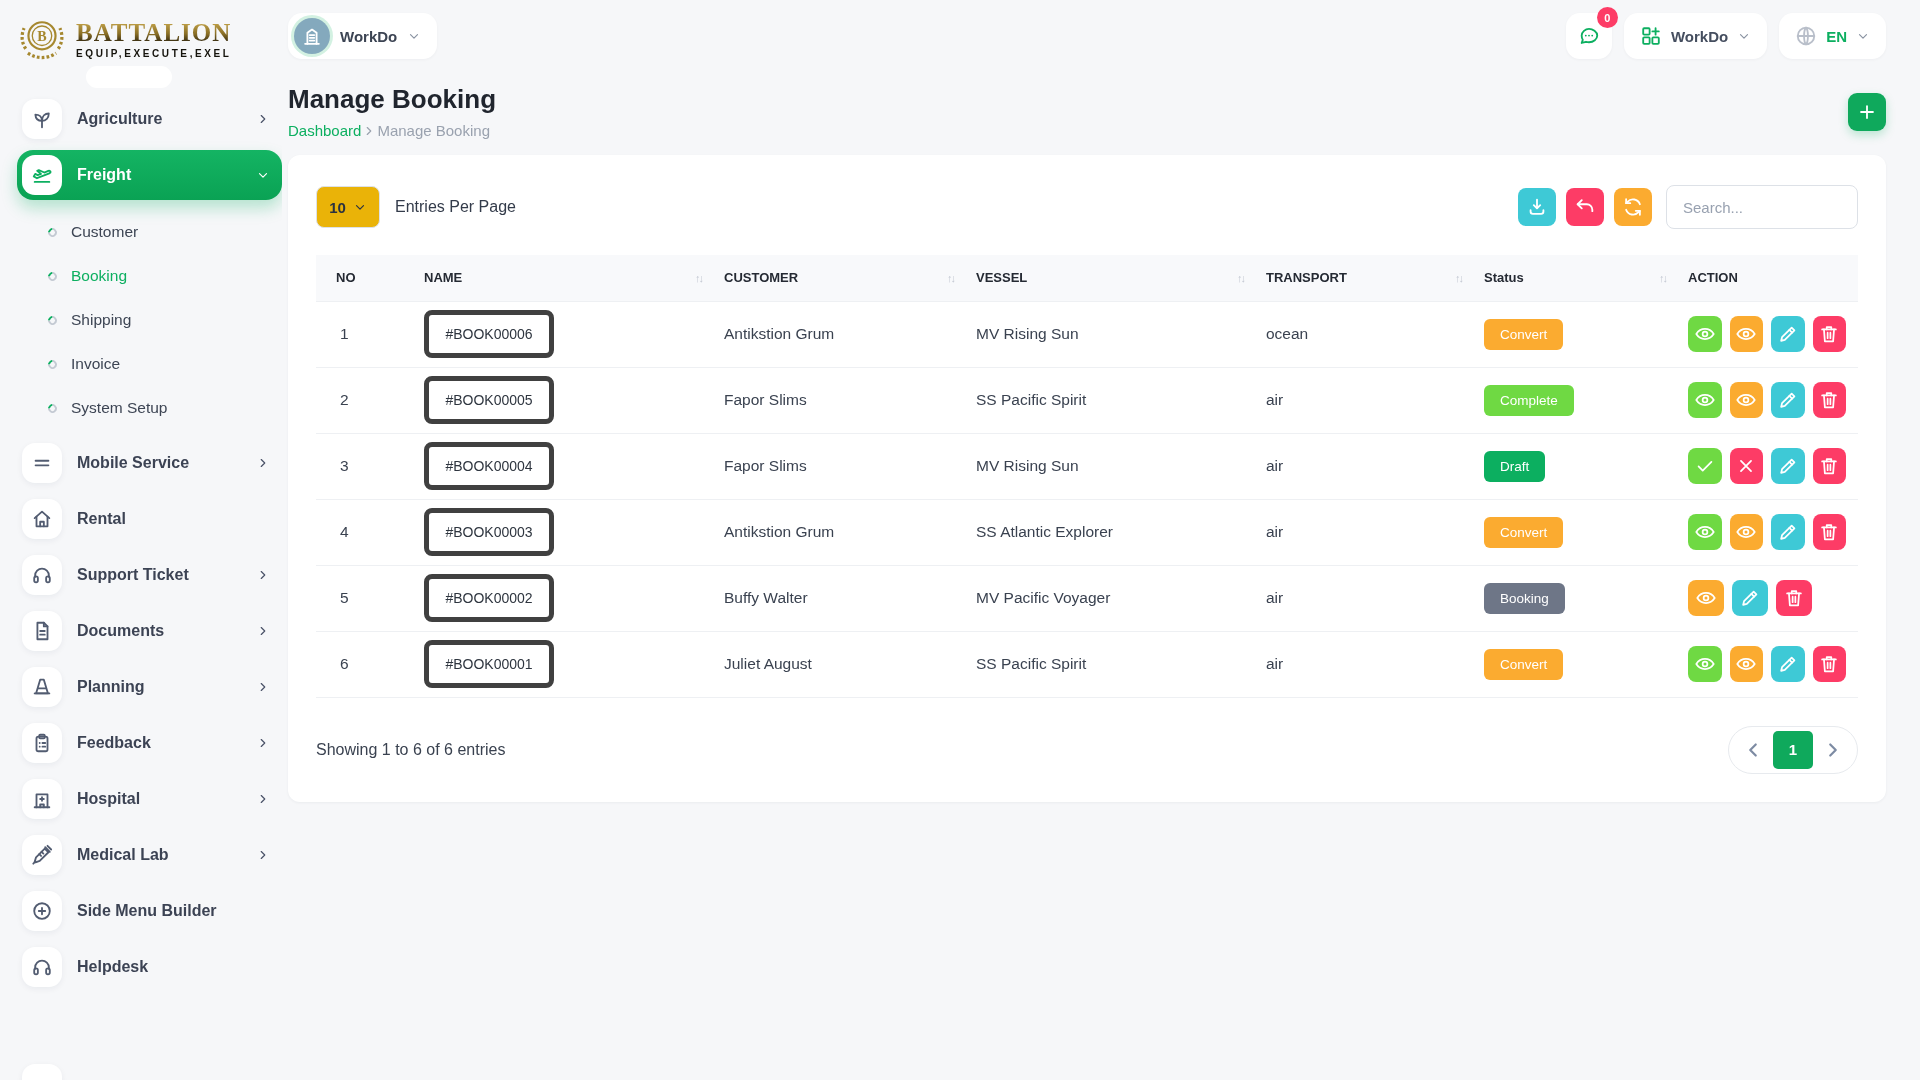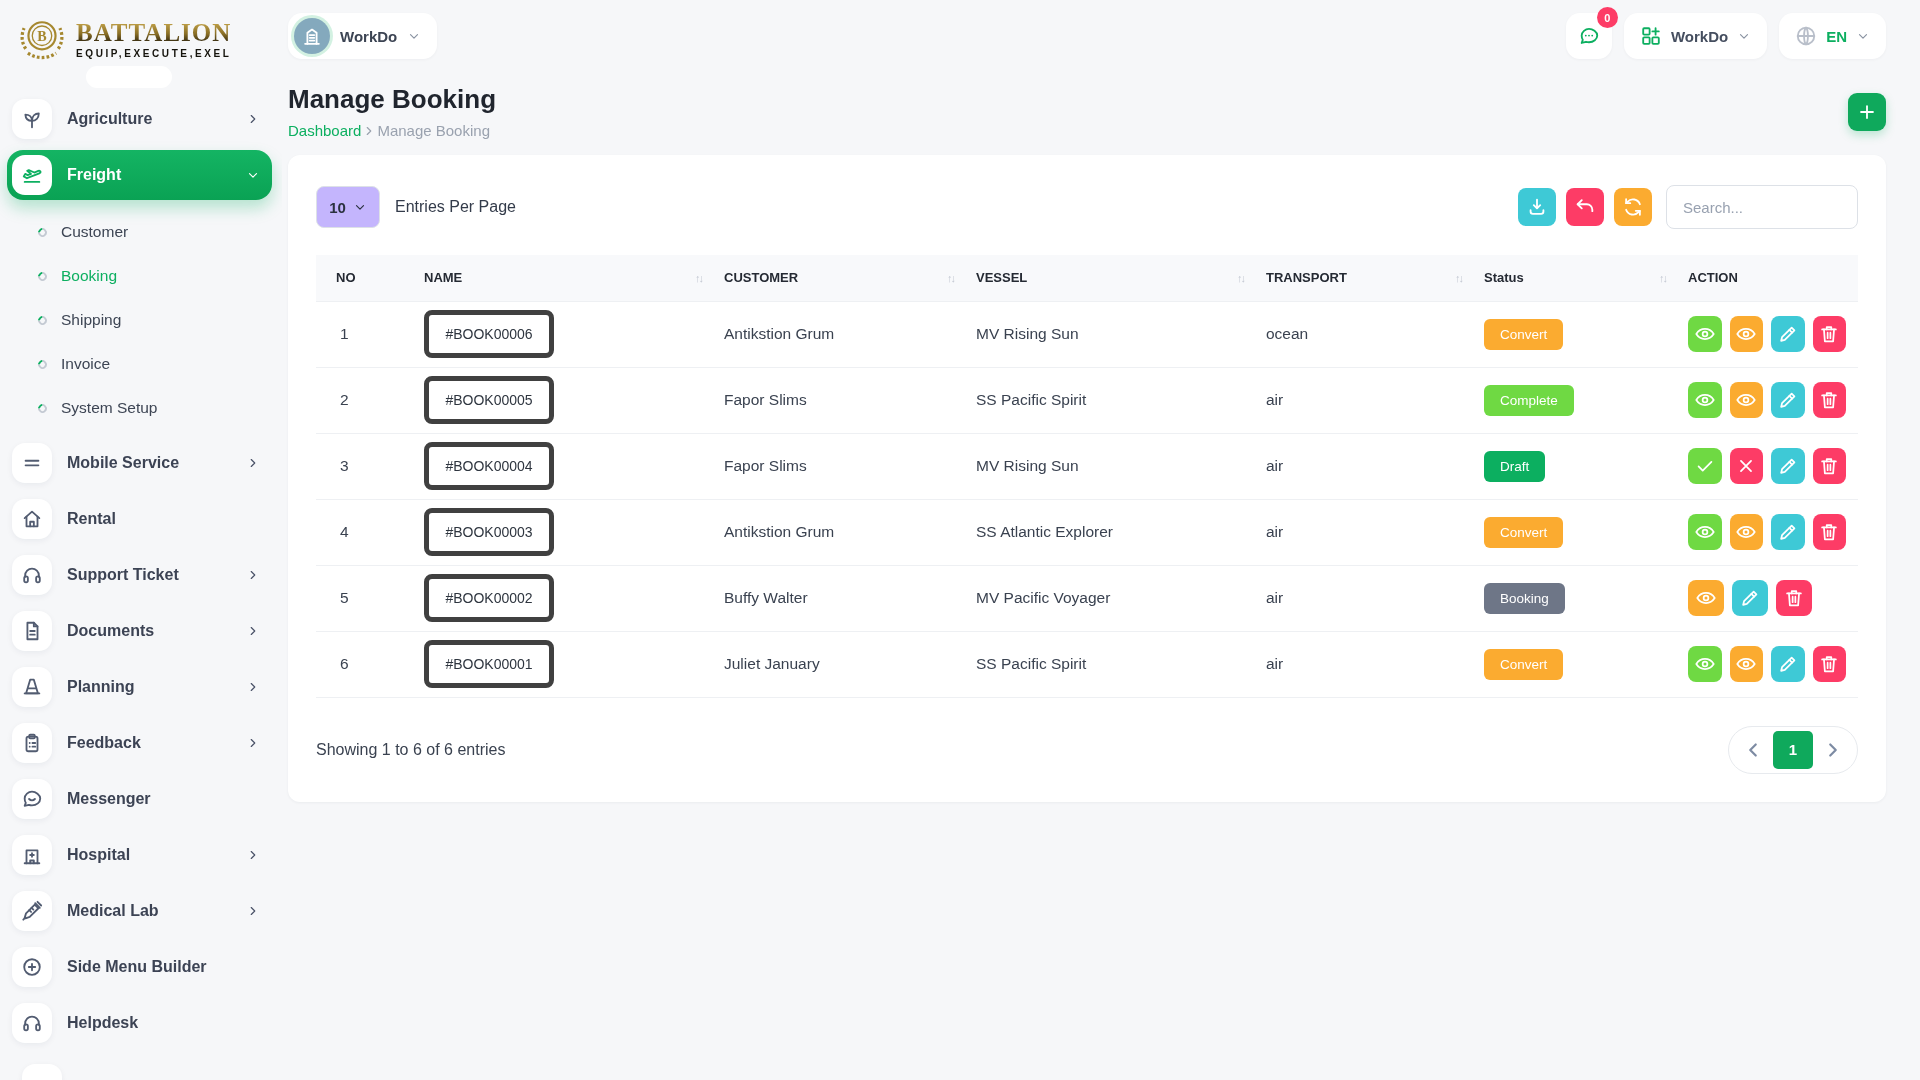--- a/index.html
+++ b/index.html
@@ -9,21 +9,21 @@
 
   
   .sidebar { flex:0 0 282px; width:282px; height:1080px; position:relative; overflow:hidden; }
   .logo { height:78px; display:flex; align-items:center; padding-left:16px; gap:8px; }
   .emblem svg { width:52px; height:52px; display:block; }
   .brand-title { font-family:"Liberation Serif", serif; font-weight:700; font-size:25px; letter-spacing:1px; color:#6b5617;
       background:linear-gradient(180deg,#cfae52 0%,#8a6f26 55%,#17120a 100%);
       -webkit-background-clip:text; background-clip:text; -webkit-text-fill-color:transparent; line-height:1; }
   .brand-tagline { font-size:10px; font-weight:700; letter-spacing:2.6px; color:#15130c; margin-top:3px; }
   .scroll-cut-top { position:absolute; left:86px; top:66px; width:86px; height:22px; background:#fff; border-radius:12px; }
-  .menu { padding:16px 0 0 7px; width:282px; }
+  .menu { padding:16px 0 0 17px; width:282px; }
   .menu-item { width:265px; display:flex; align-items:center; gap:15px; padding:5px 12px 5px 5px; border-radius:16px; margin-bottom:6px; cursor:pointer; }
   .tile { flex:0 0 40px; width:40px; height:40px; border-radius:13px; background:#fff; box-shadow:0 2px 6px rgba(25,35,60,.06);
       display:flex; align-items:center; justify-content:center; color:#525c71; }
   .tile svg { width:20px; height:20px; }
   .menu-item .label { flex:1; font-size:16px; font-weight:600; color:#3c4354; }
   .menu-item .chev { color:#4a5268; display:flex; }
   .chev svg { width:15px; height:15px; }
   .menu-item.active { background:linear-gradient(180deg,#14b463,#0aa254); box-shadow:0 8px 16px rgba(12,175,96,.28); }
   .menu-item.active .label, .menu-item.active .chev { color:#fff; }
   .menu-item.active .tile { color:#0caf60; box-shadow:none; }
@@ -62,21 +62,21 @@
   .crumb-link { color:#0caf60; cursor:pointer; }
   .crumb-sep { color:#9aa2af; display:flex; } .crumb-sep svg { width:13px; height:13px; }
   .crumb-current { color:#9aa2af; }
   .add-btn { margin-left:auto; width:38px; height:38px; border:none; border-radius:9px; background:#0fa95c; color:#fff;
       display:flex; align-items:center; justify-content:center; cursor:pointer; box-shadow:0 4px 10px rgba(12,175,96,.25); }
   .add-btn svg { width:18px; height:18px; }
 
   .card { margin-top:16px; background:#fff; border-radius:12px; padding:30px 28px 28px; box-shadow:0 1px 3px rgba(20,30,50,.05); }
   .controls-row { display:flex; align-items:center; }
   .entries-select { width:64px; height:42px; border:1px solid #dde1e7; border-radius:8px; display:flex; align-items:center; justify-content:center;
-      gap:7px; font-size:15px; font-weight:600; color:#2b3240; background:#c4b5fd; cursor:pointer; }
+      gap:7px; font-size:15px; font-weight:600; color:#2b3240; background:#eab308; cursor:pointer; }
   .entries-select .chev { display:flex; color:#2b3240; } .entries-select .chev svg { width:13px; height:13px; }
   .entries-label { margin-left:15px; font-size:16px; color:#333b4a; font-weight:500; }
   .controls-right { margin-left:auto; display:flex; align-items:center; gap:10px; }
   .tbtn { width:38px; height:38px; border:none; border-radius:8px; color:#fff; display:flex; align-items:center; justify-content:center; cursor:pointer; }
   .tbtn svg { width:17px; height:17px; }
   .search-input { margin-left:14px; width:192px; height:44px; border:1px solid #dde1e7; border-radius:8px; padding:4px 16px; font-size:15px;
       font-family:"Liberation Sans",sans-serif; color:#3a4250; outline:none; }
   .search-input::placeholder { color:#98a1b0; }
 
   table { width:100%; border-collapse:collapse; table-layout:fixed; margin-top:26px; border-bottom:1px solid #eef0f3; }
@@ -251,29 +251,20 @@
               <rect x="9" y="3" width="6" height="4" rx="1"></rect>
               <path d="M9.5 12h.01M9.5 16h.01M12.5 12h3M12.5 16h3"></path>
             </svg>
           </span>
           <span class="label">Feedback</span>
           <span class="chev">
             <svg viewBox="0 0 24 24" fill="none" stroke="currentColor" stroke-width="2" stroke-linecap="round" stroke-linejoin="round" style="width: 14px; height: 14px; max-width: 22px; max-height: 22px; display: block;">
               <path d="M9 6l6 6-6 6"></path>
             </svg>
           </span>
-        </div>
-        <div class="menu-item">
-          <span class="tile">
-            <svg viewBox="0 0 24 24" fill="none" stroke="currentColor" stroke-width="2" stroke-linecap="round" stroke-linejoin="round" style="width:100%;height:100%;max-width:22px;max-height:22px;display:block">
-              <path d="M21 11.5c0 4.1-4 7.5-9 7.5-1.2 0-2.4-.2-3.4-.6L4 19.5l1.2-3.3C4.4 15 4 13.3 4 11.5 4 7.4 8 4 12 4s9 3.4 9 7.5z"></path>
-              <path d="M8.8 12c1.8 1.8 4.6 1.8 6.4 0"></path>
-            </svg>
-          </span>
-          <span class="label">Messenger</span>
         </div>
         <div class="menu-item">
           <span class="tile">
             <svg viewBox="0 0 24 24" fill="none" stroke="currentColor" stroke-width="2" stroke-linecap="round" stroke-linejoin="round" style="width:100%;height:100%;max-width:22px;max-height:22px;display:block">
               <path d="M4 21h16"></path>
               <path d="M6 21V7h12v14"></path>
               <path d="M12 10v4M10 12h4"></path>
               <path d="M10 21v-3h4v3"></path>
             </svg>
           </span>
@@ -693,21 +684,21 @@
                           <path d="M10.5 10.5v6M13.5 10.5v6"></path>
                         </svg>
                       </span>
                     </button>
                   </div>
                 </td>
               </tr>
               <tr>
                 <td>6</td>
                 <td><span class="name-pill">#BOOK00001</span></td>
-                <td>Juliet January</td>
+                <td>Juliet August</td>
                 <td>SS Pacific Spirit</td>
                 <td>air</td>
                 <td><span class="badge" style="background:#FBAB30">Convert</span></td>
                 <td>
                   <div class="actions">
                     <button class="abtn" style="background:#6FD943">
                       <span>
                         <svg viewBox="0 0 24 24" fill="none" stroke="currentColor" stroke-width="2" stroke-linecap="round" stroke-linejoin="round" style="width:100%;height:100%;max-width:22px;max-height:22px;display:block">
                           <path d="M2.5 12S6 6.5 12 6.5 21.5 12 21.5 12 18 17.5 12 17.5 2.5 12 2.5 12z"></path>
                           <circle cx="12" cy="12" r="2.6"></circle>

